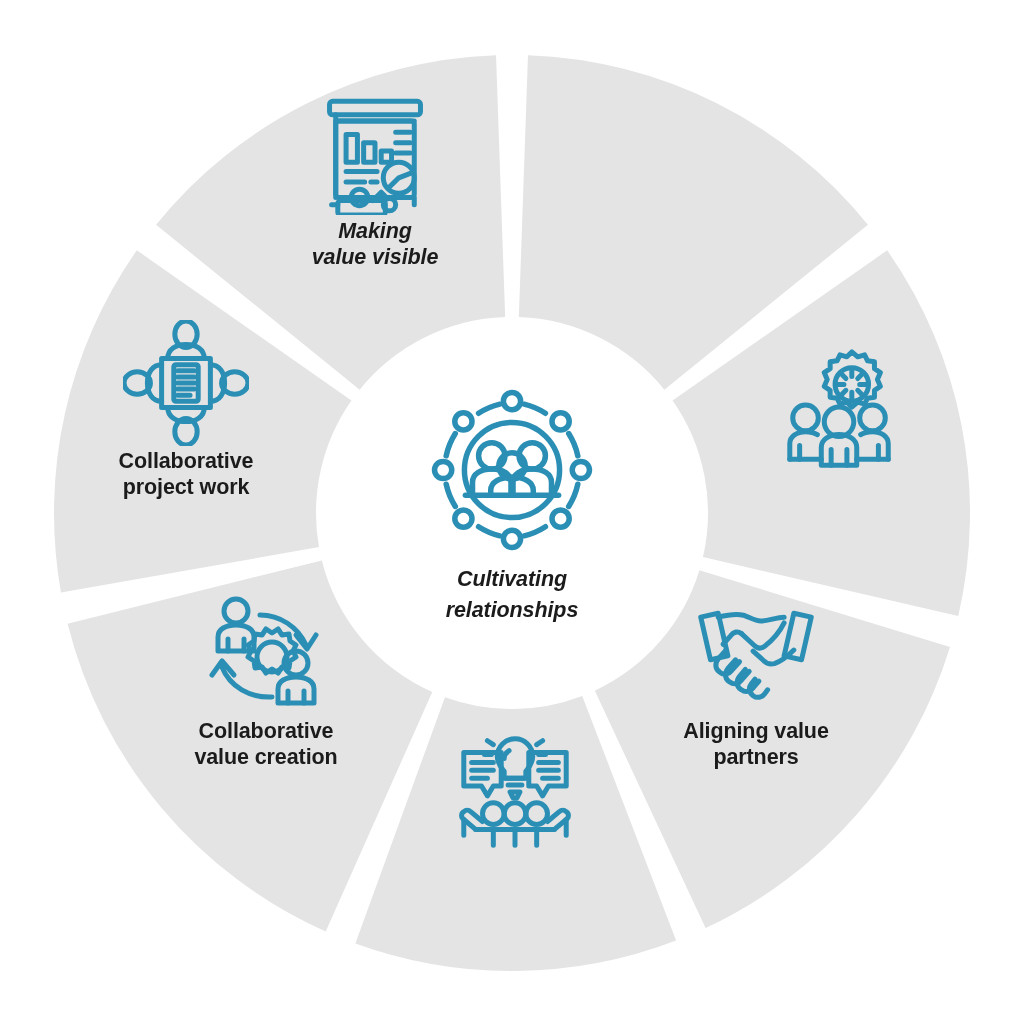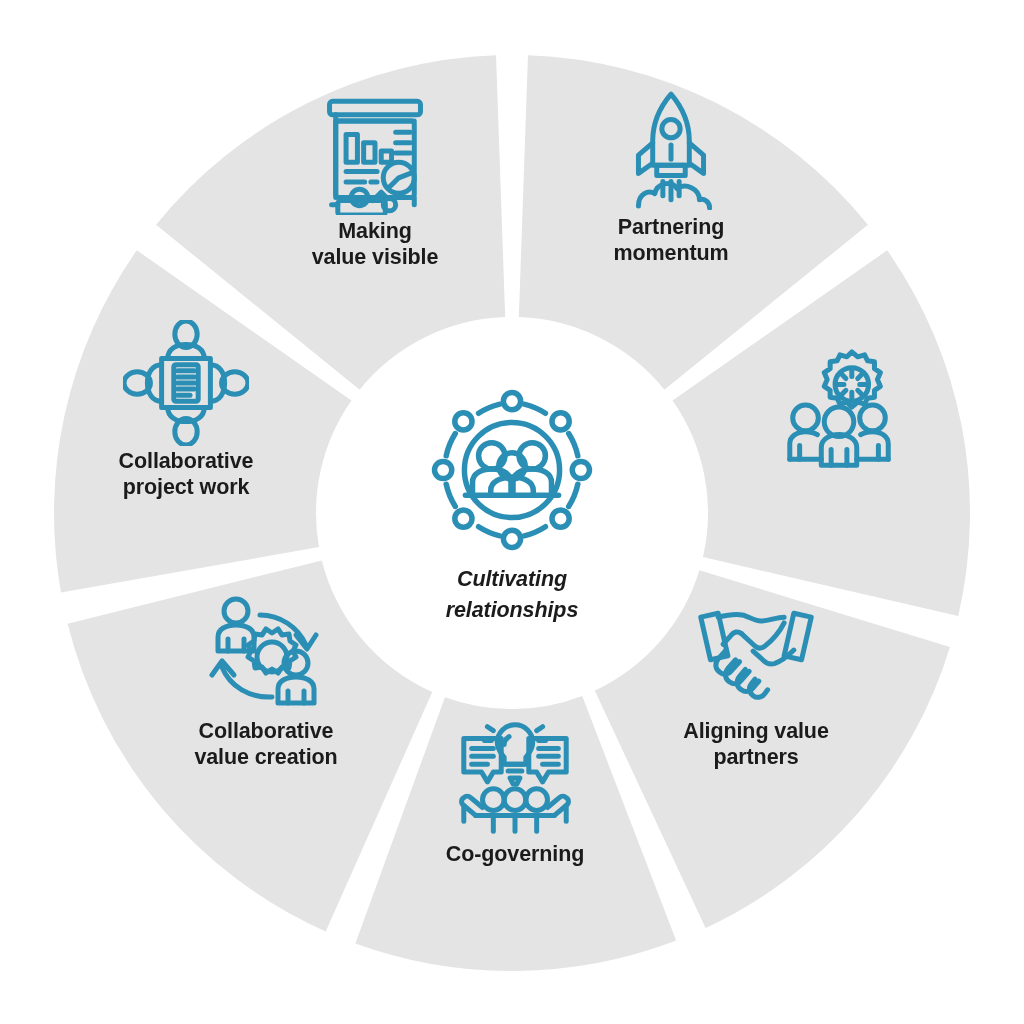--- a/index.html
+++ b/index.html
@@ -75,21 +75,21 @@
   <svg id="ring-svg" viewBox="0 0 1024 1024">
       <path d="M 156.06714965270737 224.77126089917437 A 458 458 0 0 1 496.01603051025427 55.279001225254206 L 505.15969864630966 317.11939790425726 A 196 196 0 0 0 359.6793915544337 389.65320335423183 Z" class="segment-path" fill="#e4e4e4"></path>
       <path d="M 527.9839694897455 55.27900122525415 A 458 458 0 0 1 867.9328503472927 224.77126089917448 L 664.3206084455663 389.6532033542319 A 196 196 0 0 0 518.8403013536902 317.1193979042572 Z" class="segment-path" fill="#e4e4e4"></path>
       <path d="M 887.1716362843583 250.30199215122093 A 458 458 0 0 1 958.2614896716377 616.0275828894902 L 702.9765326979061 557.0904066513975 A 196 196 0 0 0 672.5538006806423 400.57901847519497 Z" class="segment-path" fill="#e4e4e4"></path>
       <path d="M 949.9875782310703 646.9062407630134 A 458 458 0 0 1 705.5591638772403 928.0889664627857 L 594.8331793011771 690.6363262591834 A 196 196 0 0 0 699.435732168755 570.3048541256564 Z" class="segment-path" fill="#e4e4e4"></path>
       <path d="M 676.1325208917476 940.5798353357184 A 458 458 0 0 1 355.35477435684373 943.3792203199461 L 444.9640519081689 697.179753674038 A 196 196 0 0 0 582.2401181108788 695.9817635934515 Z" class="segment-path" fill="#e4e4e4"></path>
       <path d="M 325.7146174712836 931.4038196003112 A 458 458 0 0 1 67.60455736559362 623.8002281846478 L 321.8220376499047 560.4166915375349 A 196 196 0 0 0 432.27961795714316 692.0549096979498 Z" class="segment-path" fill="#e4e4e4"></path>
       <path d="M 60.9580491204087 592.5308653714541 A 458 458 0 0 1 136.82836371564167 250.301992151221 L 351.44619931935756 400.579018475195 A 196 196 0 0 0 318.9776804096072 547.0350428227183 Z" class="segment-path" fill="#e4e4e4"></path>
     </svg>
 
-  <div class="node" style="left: 375px; top: 180px;">
+  <div class="node" style="left: 375px; top: 180px; font-style: italic;">
     <div class="icon-box">
       <span class="icon">
         <svg width="124" height="124" viewBox="0 0 120 120" fill="none" stroke="#2b8fb5" stroke-width="5" stroke-linecap="round" stroke-linejoin="round">
           <rect x="16" y="10" width="88" height="13" rx="3"></rect>
           <rect x="22" y="29" width="76" height="74" rx="3"></rect>
           <path d="M22 29 H98"></path>
           <path d="M22 23 V103"></path>
           <rect x="32" y="42" width="11" height="27"></rect>
           <rect x="49" y="50" width="11" height="19"></rect>
           <rect x="66" y="58" width="10" height="11"></rect>
@@ -103,38 +103,20 @@
           <path d="M58 106 L66 98 L72 104"></path>
           <circle cx="74" cy="110" r="6"></circle>
           <path d="M18 110 H24"></path>
         </svg>
       </span>
     </div>
     <div class="label">Making
 value visible</div>
   </div>
 
-  <div class="node" style="left: 671px; top: 176px;">
-    <div class="icon-box">
-      <span class="icon">
-        <svg width="122" height="122" viewBox="0 0 120 120" fill="none" stroke="#2b8fb5" stroke-width="5" stroke-linecap="round" stroke-linejoin="round">
-          <path d="M60 6 C48 20 42 36 42 52 V76 H78 V52 C78 36 72 20 60 6 Z"></path>
-          <circle cx="60" cy="40" r="9"></circle>
-          <path d="M60 56 V70"></path>
-          <path d="M42 54 L28 66 L28 84 L42 74"></path>
-          <path d="M78 54 L92 66 L92 84 L78 74"></path>
-          <rect x="46" y="76" width="28" height="10"></rect>
-          <path d="M52 92 V106 M60 92 V110 M68 92 V106"></path>
-          <path d="M28 116 C28 104 38 100 44 104 C46 94 60 90 66 99 C74 93 88 99 88 110 C92 108 98 112 98 118"></path>
-        </svg>
-      </span>
-    </div>
-    <div class="label">Partnering
-momentum</div>
-  </div>
 
   <div class="node" style="left: 840px; top: 410px;">
     <div class="icon-box">
       <span class="icon">
         <svg width="128" height="122" viewBox="0 0 130 120" fill="none" stroke="#2b8fb5" stroke-width="5" stroke-linecap="round" stroke-linejoin="round">
           <path d="M65 4 l7 2 l5 -5 l6 5 l7 -2 l3 6 l7 1 v7 l6 4 l-3 7 l3 7 l-6 4 v7 l-7 1 l-3 6 l-7 -2 l-6 5 l-5 -5 l-7 2 l-3 -6 l-7 -1 v-7 l-6 -4 l3 -7 l-3 -7 l6 -4 v-7 l7 -1 Z"></path>
           <circle cx="77" cy="34" r="17"></circle>
           <path d="M77 20 V26 M77 42 V48 M63 34 H69 M85 34 H91 M67 24 L71 28 M83 40 L87 44 M87 24 L83 28 M71 40 L67 44"></path>
           <circle cx="64" cy="72" r="15"></circle>
           <path d="M46 116 V98 C46 90 54 85 64 85 C74 85 82 90 82 98 V116 Z"></path>
@@ -190,21 +172,20 @@
           <circle cx="66" cy="84" r="11"></circle>
           <circle cx="88" cy="84" r="11"></circle>
           <path d="M26 100 H106"></path>
           <path d="M44 100 V116 M66 100 V116 M88 100 V116"></path>
           <path d="M26 100 L14 90 C11 88 11 84 14 82 C16 80 19 80 21 82 L33 92"></path>
           <path d="M106 100 L118 90 C121 88 121 84 118 82 C116 80 113 80 111 82 L99 92"></path>
           <path d="M14 90 V106 M118 90 V106"></path>
         </svg>
       </span>
     </div>
-    <div class="label">Co-governing</div>
   </div>
 
   <div class="node" style="left: 266px; top: 680px;">
     <div class="icon-box">
       <span class="icon">
         <svg width="128" height="124" viewBox="0 0 128 124" fill="none" stroke="#2b8fb5" stroke-width="5" stroke-linecap="round" stroke-linejoin="round">
           <circle cx="34" cy="20" r="12"></circle>
           <path d="M16 60 V46 C16 38 24 34 34 34 C44 34 52 38 52 46 V60 Z"></path>
           <path d="M26 48 V60 M42 48 V60"></path>
           <circle cx="94" cy="72" r="12"></circle>

